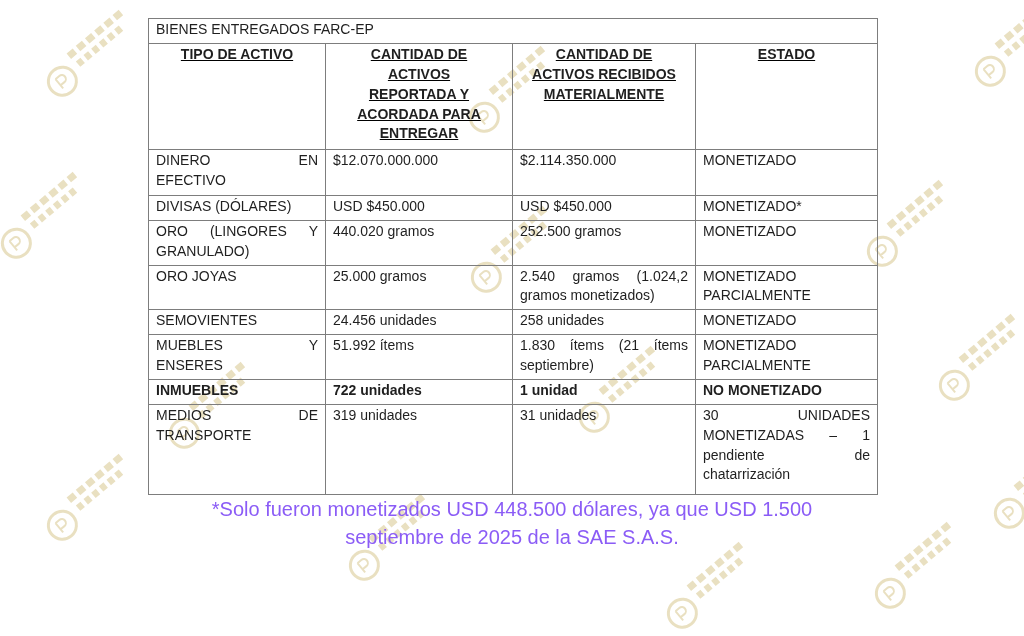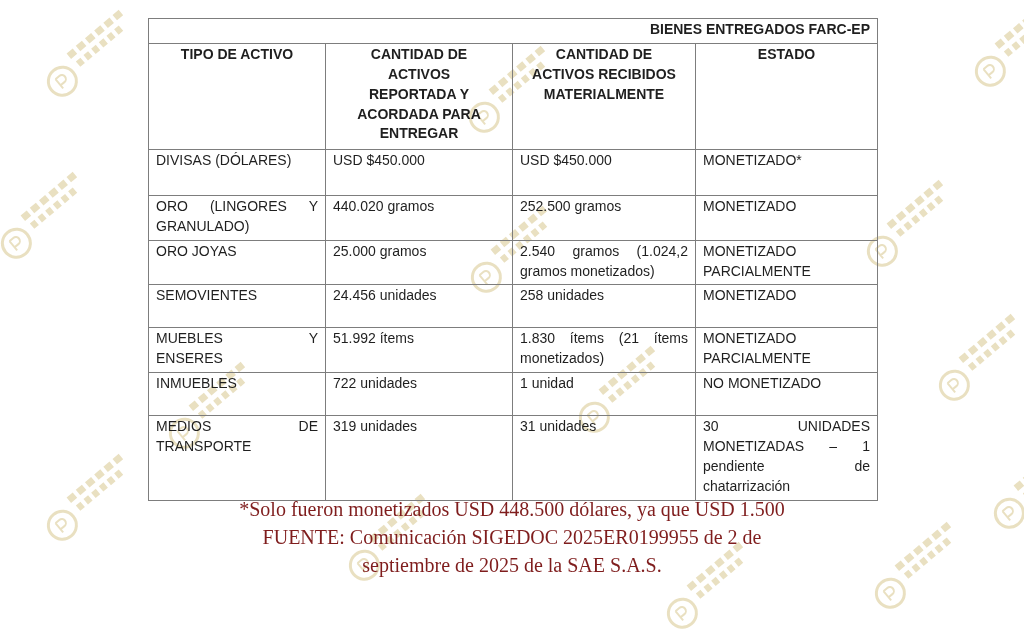--- a/index.html
+++ b/index.html
@@ -29,47 +29,47 @@
   table.doc td, table.doc th{
     border:1px solid #7d7d7d;
     vertical-align:top;
     font-size:14px;
     line-height:1.42;
     color:#1f1f1f;
     padding:1px 7px 3px 7px;
     overflow:hidden;
   }
   table.doc tr:nth-child(1){height:22px;}
-  table.doc tr:nth-child(2){height:106px;}
+  table.doc tr:nth-child(2){height:106px;text-decoration:underline;}
   table.doc tr:nth-child(3){height:46px;}
   table.doc tr:nth-child(4){height:23px;}
   table.doc tr:nth-child(5){height:43px;padding-left:16px;}
   table.doc tr:nth-child(6){height:43px;}
   table.doc tr:nth-child(7){height:23px;}
   table.doc tr:nth-child(8){height:43px;}
-  table.doc tr:nth-child(9){height:23px;}
+  table.doc tr:nth-child(9){height:23px;font-weight:bold;}
   table.doc tr:nth-child(10){height:90px;}
 
   td.title-cell{
-    font-weight:bold;text-align:right;white-space:pre-line;
+    font-weight:normal;text-align:left;white-space:pre-line;
   }
   table.doc th{
     font-weight:bold;text-align:center;white-space:pre-line;
   }
   td.jcell{text-align:justify;}
   td.lcell{text-align:left;}
   
   .jl{display:block;text-align:justify;text-align-last:justify;}
   .ll{display:block;text-align:left;text-align-last:left;}
 
   
   .caption{
     position:absolute;left:0;right:0;top:495px;
     text-align:center;
-    font-size:20px;line-height:1.4;color:#7f1d1d;font-family:Liberation Serif, serif;
+    font-size:20px;line-height:1.4;color:#8b5cf6;
   }
   .caption div{white-space:nowrap;}
 </style>
 </head>
 <body>
 
 <div class="stage">
 
   <div id="watermarks">
       <div class="wm" style="left: 28px; top: 16px;"><svg width="120" height="64" viewBox="0 0 120 64">
@@ -204,20 +204,29 @@
 REPORTADA Y
 ACORDADA PARA
 ENTREGAR</th>
       <th>CANTIDAD DE
 ACTIVOS  RECIBIDOS
 MATERIALMENTE</th>
       <th>ESTADO</th>
     </tr>
 
     <tr>
+      <td class="jcell">
+            <span class="jl">DINERO EN</span>
+            <span class="ll">EFECTIVO</span>
+          </td>
+      <td class="lcell">$12.070.000.000</td>
+      <td class="jcell">$2.114.350.000</td>
+      <td class="jcell">MONETIZADO</td>
+    </tr>
+    <tr>
       <td class="jcell">DIVISAS (DÓLARES)</td>
       <td class="lcell">USD $450.000</td>
       <td class="jcell">USD $450.000</td>
       <td class="jcell">MONETIZADO*</td>
     </tr>
     <tr>
       <td class="jcell">
             <span class="jl">ORO (LINGORES Y</span>
             <span class="ll">GRANULADO)</span>
           </td>
@@ -244,21 +253,21 @@
       <td class="jcell">MONETIZADO</td>
     </tr>
     <tr>
       <td class="jcell">
             <span class="jl">MUEBLES Y</span>
             <span class="ll">ENSERES</span>
           </td>
       <td class="lcell">51.992 ítems</td>
       <td class="jcell">
             <span class="jl">1.830 ítems (21 ítems</span>
-            <span class="ll">monetizados)</span>
+            <span class="ll">septiembre)</span>
           </td>
       <td class="jcell">
             <span class="jl">MONETIZADO</span>
             <span class="ll">PARCIALMENTE</span>
           </td>
     </tr>
     <tr>
       <td class="jcell">INMUEBLES</td>
       <td class="lcell">722 unidades</td>
       <td class="jcell">1 unidad</td>
@@ -276,17 +285,16 @@
             <span class="jl">MONETIZADAS – 1</span>
             <span class="jl">pendiente de</span>
             <span class="ll">chatarrización</span>
           </td>
     </tr>
   </tbody>
     </table>
 
   <div class="caption">
     <div>*Solo fueron monetizados USD 448.500 dólares, ya que USD 1.500</div>
-    <div>FUENTE: Comunicación SIGEDOC 2025ER0199955 de 2 de</div>
     <div>septiembre de 2025 de la SAE S.A.S.</div>
   </div>
 
 </div>
 
 </body></html>

